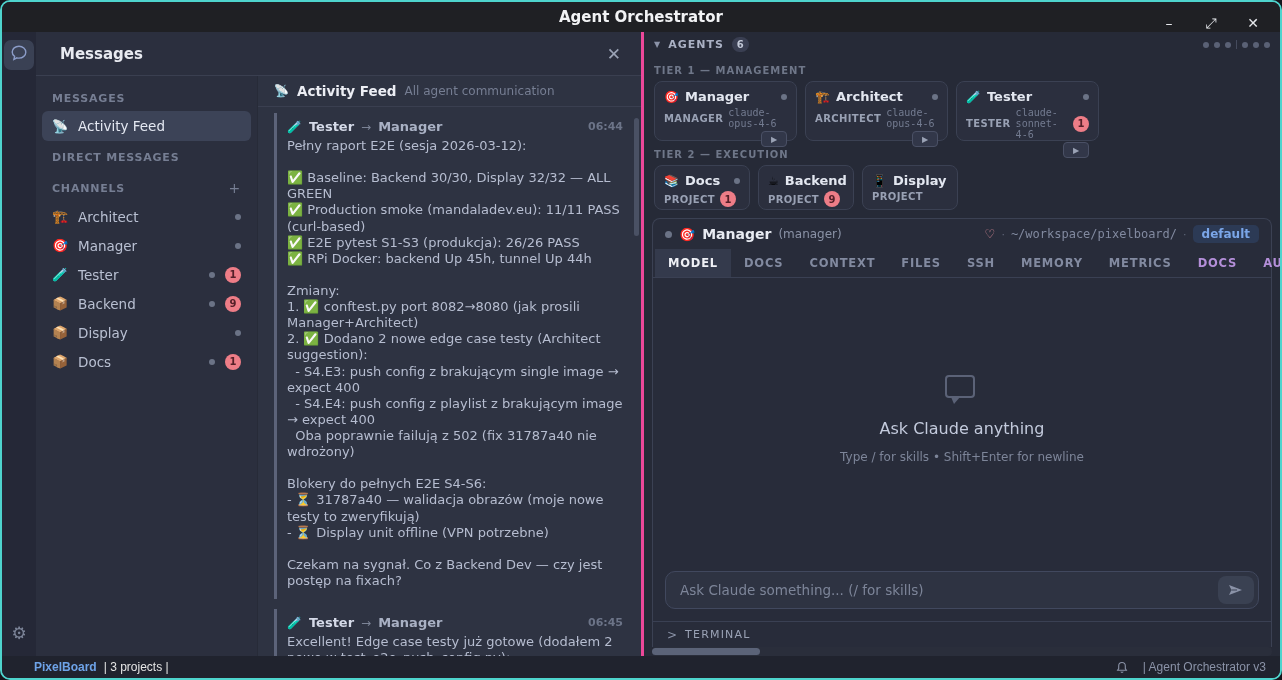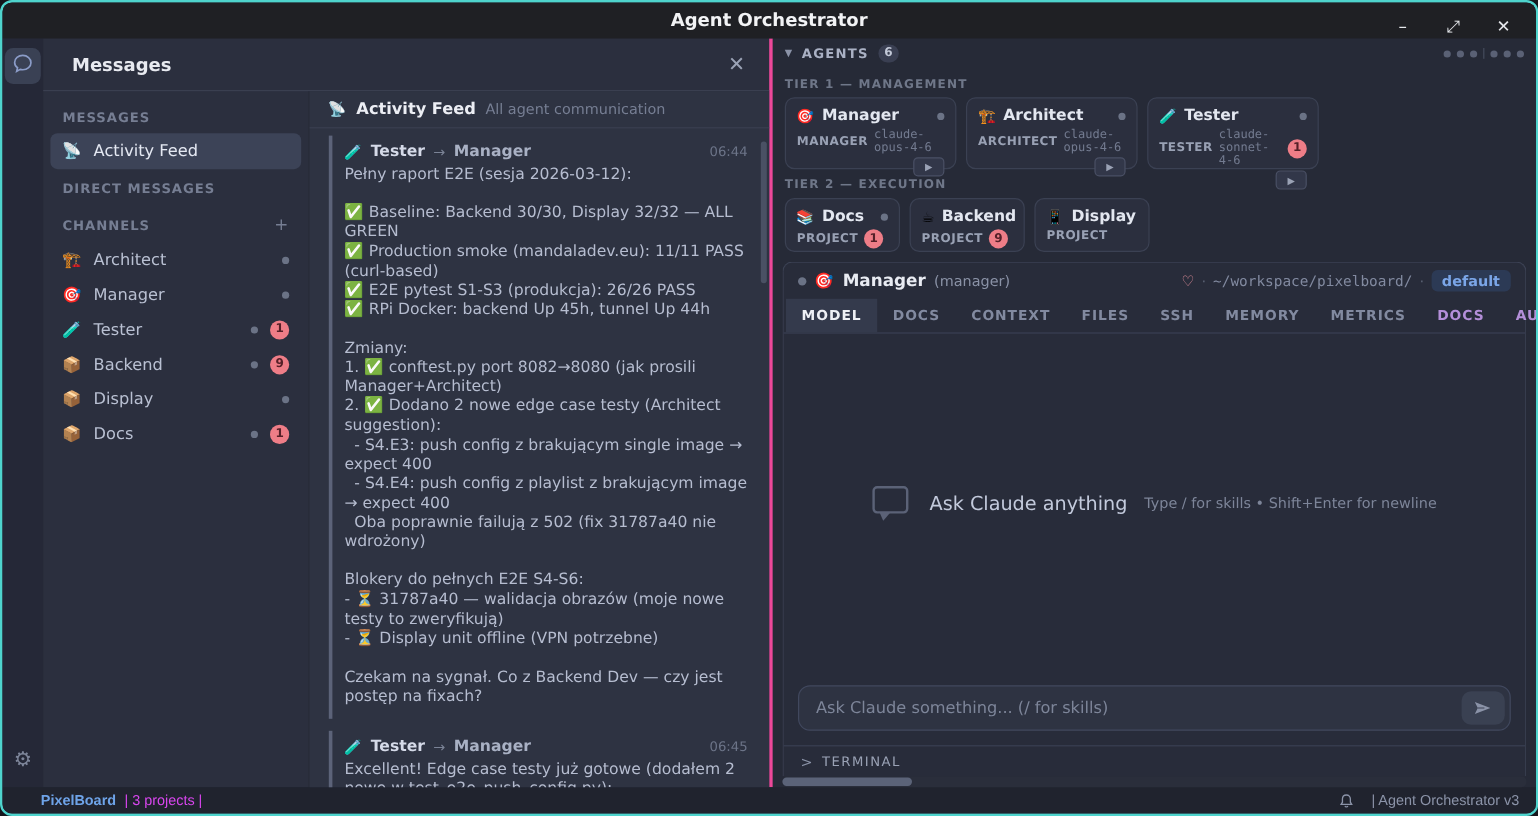--- a/index.html
+++ b/index.html
@@ -45,21 +45,21 @@
   .feed-header { height:31px; flex:0 0 auto; display:flex; align-items:center; gap:8px; padding:0 16px; border-bottom:1px solid #3a3f50; }
   .feed-title { color:#eceef4; font-weight:bold; font-size:13.5px; }
   .feed-sub { color:#767e93; font-size:12px; }
   .feed-scroll { flex:1; overflow:hidden; padding:6px 14px 0 16px; }
   .msg { border-left:3px solid #5c6379; padding:6px 4px 10px 10px; margin-bottom:10px; }
   .msg-meta { display:flex; align-items:center; gap:7px; margin-bottom:4px; }
   .msg-icon { font-size:12px; }
   .msg-from { color:#d5dae8; font-weight:bold; font-size:13px; }
   .msg-arrow { color:#7b8396; font-size:12px; }
   .msg-to { color:#a9b1c4; font-weight:bold; font-size:13px; }
-  .msg-time { margin-left:auto; color:#6c7488; font-size:11px; }
+  .msg-time { margin-left:auto; color:#6c7488; font-size:11px;font-weight:bold; }
   .msg-body { color:#b6bdd0; font-size:13px; line-height:1.24; white-space:pre-wrap; word-wrap:break-word; }
   .feed-vscroll { position:absolute; right:2px; top:42px; width:5px; height:118px; border-radius:3px; background:#4a5164; }
   
   .right { flex:1; display:flex; flex-direction:column; background:#262a37; min-width:0; }
   .agents-bar { height:25px; flex:0 0 auto; display:flex; align-items:center; gap:8px; padding:0 10px; }
   .agents-chevron { color:#8b93a8; font-size:8px; }
   .agents-label { color:#aab1c4; font-size:11px; font-weight:bold; letter-spacing:1px; }
   .agents-count { background:#3a3f52; color:#c3c9d8; font-size:10px; font-weight:bold; border-radius:8px; min-width:16px; height:15px; display:flex; align-items:center; justify-content:center; padding:0 5px; }
   .agents-dots { margin-left:auto; display:flex; align-items:center; gap:5px; }
   .agents-dots i { width:6px; height:6px; border-radius:50%; background:#5a6175; }
@@ -86,40 +86,40 @@
   .ap-role { color:#8a92a6; font-size:12px; }
   .ap-right { margin-left:auto; display:flex; align-items:center; gap:6px; }
   .ap-heart { color:#d98a96; font-size:12px; }
   .ap-sep { color:#5f6779; font-size:11px; }
   .ap-ws { color:#828aa0; font-size:12px; font-family:"DejaVu Sans Mono","Liberation Mono",monospace; }
   .ap-session { background:#2c3a55; color:#7ba6e8; font-weight:bold; font-size:12px; padding:2px 9px; border-radius:5px; }
   .ap-tabs { height:29px; flex:0 0 auto; display:flex; align-items:stretch; border-bottom:1px solid #3a4053; padding:0 2px; }
   .tab { display:flex; align-items:center; padding:0 13px; color:#828aa0; font-size:11.5px; font-weight:bold; letter-spacing:0.8px; }
   .tab.state-active { color:#eef0f5; background:#343a4c; }
   .tab.accent { color:#b48fd9; }
-  .ap-empty { flex:1; display:flex; align-items:center; justify-content:center; gap:14px; min-height:0; }
+  .ap-empty { flex:1; display:flex; flex-direction:column; align-items:center; justify-content:center; gap:14px; min-height:0; }
   .bubble-icon { width:34px; height:30px; position:relative; opacity:0.85; }
   .bubble-icon .bb { width:30px; height:23px; border:2px solid #646c82; border-radius:4px; }
   .bubble-icon .bt { position:absolute; left:6px; top:22px; width:0; height:0; border-left:3px solid transparent; border-right:6px solid transparent; border-top:7px solid #646c82; }
   .ap-empty-title { color:#c3cadc; font-size:16px; }
   .ap-empty-hint { color:#7d8599; font-size:12px; margin-top:-2px; }
   .ap-input-row { flex:0 0 auto; padding:10px 12px 12px 12px; }
   .ap-input-wrap { position:relative; }
   .ap-input { width:100%; height:38px; background:#2e3342; border:1px solid #41485e; border-radius:10px; color:#cdd3e0; font-size:13.5px; padding:0 52px 0 14px; outline:none; font-family:"DejaVu Sans","Liberation Sans",sans-serif; }
   .ap-input::placeholder { color:#7d8599; }
   .send-btn { position:absolute; right:5px; top:5px; width:36px; height:28px; background:#3a4152; border-radius:8px; display:flex; align-items:center; justify-content:center; }
   .ap-terminal { flex:0 0 auto; height:26px; display:flex; align-items:center; gap:8px; padding:0 14px; border-top:1px solid #3a4053; }
   .term-chev { color:#8b93a8; font-size:12px; }
   .term-label { color:#9aa2b5; font-size:11px; letter-spacing:1.2px; }
   .hscroll { flex:0 0 auto; height:9px; margin:0 8px; background:#2a2e3b; border-radius:4px; position:relative; }
   .hscroll .thumb { position:absolute; left:0; top:1px; width:108px; height:7px; background:#5b6378; border-radius:4px; }
   
   .statusbar { height:22px; flex:0 0 auto; background:#20232e; display:flex; align-items:center; padding:0 14px 0 32px; font-family:Liberation Sans, sans-serif; font-size:12px;justify-content:flex-end; }
   .sb-app { color:#6ea3e8; font-weight:bold; }
-  .sb-left-rest { color:#d946ef; margin-left:7px; }
+  .sb-left-rest { color:#e5e5e5; margin-left:7px; }
   .sb-right { margin-left:auto; display:flex; align-items:center; gap:15px; color:#8b93a8; }
 </style>
 </head>
 <body>
 
 <div class="window">
 
   <div class="titlebar">
     <div class="title">Agent Orchestrator</div>
     <div class="win-controls">

